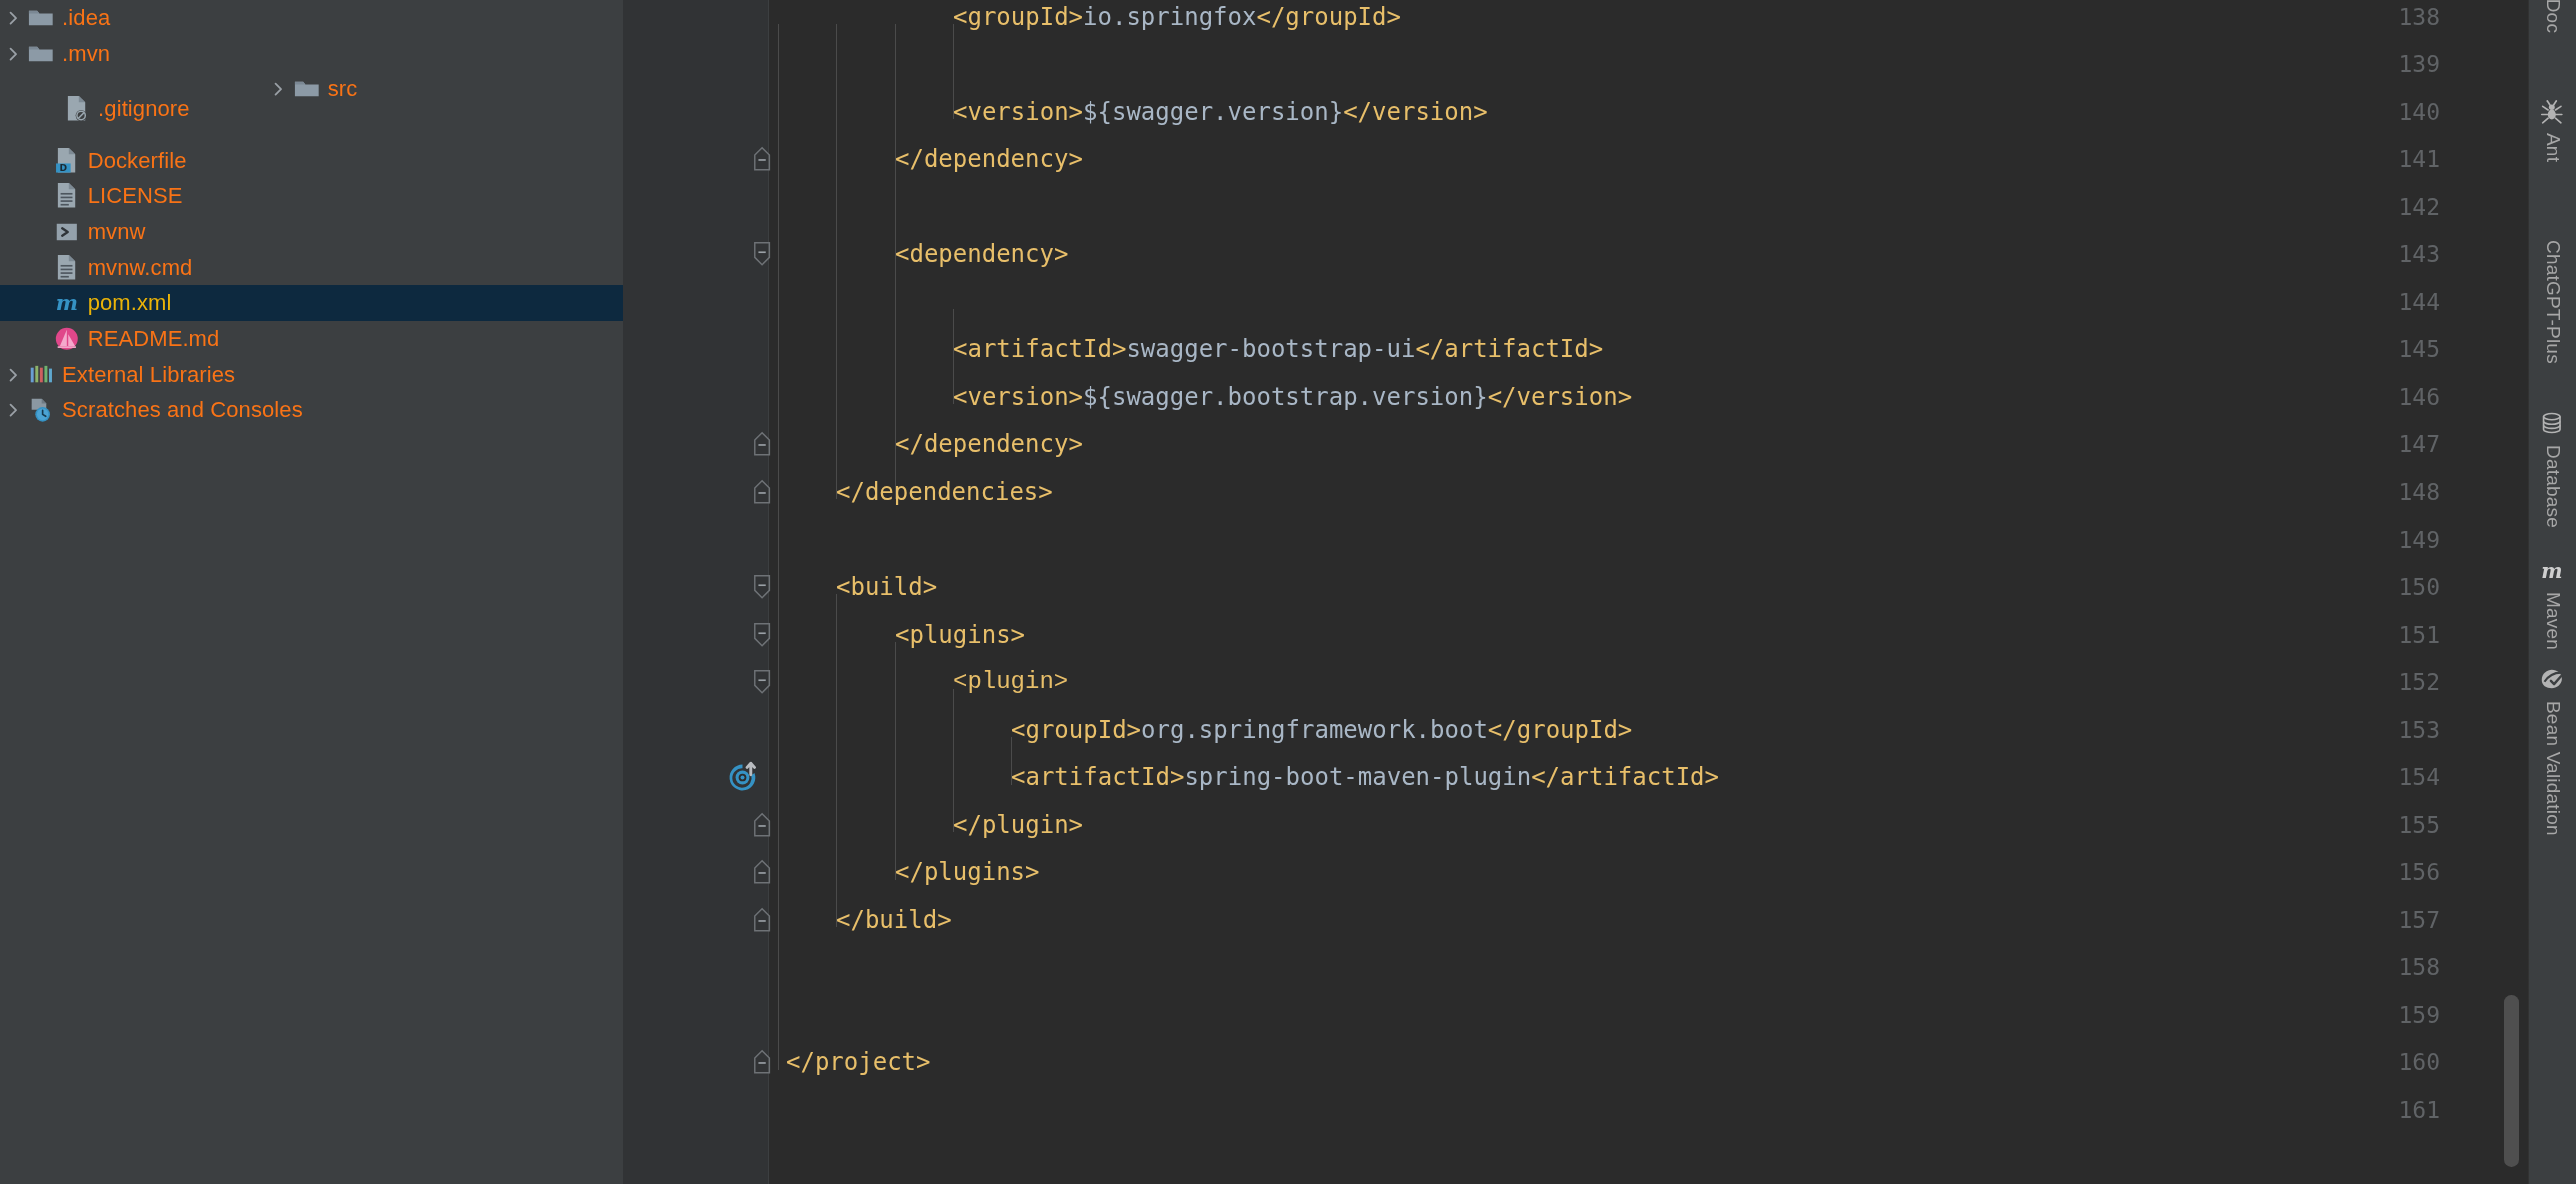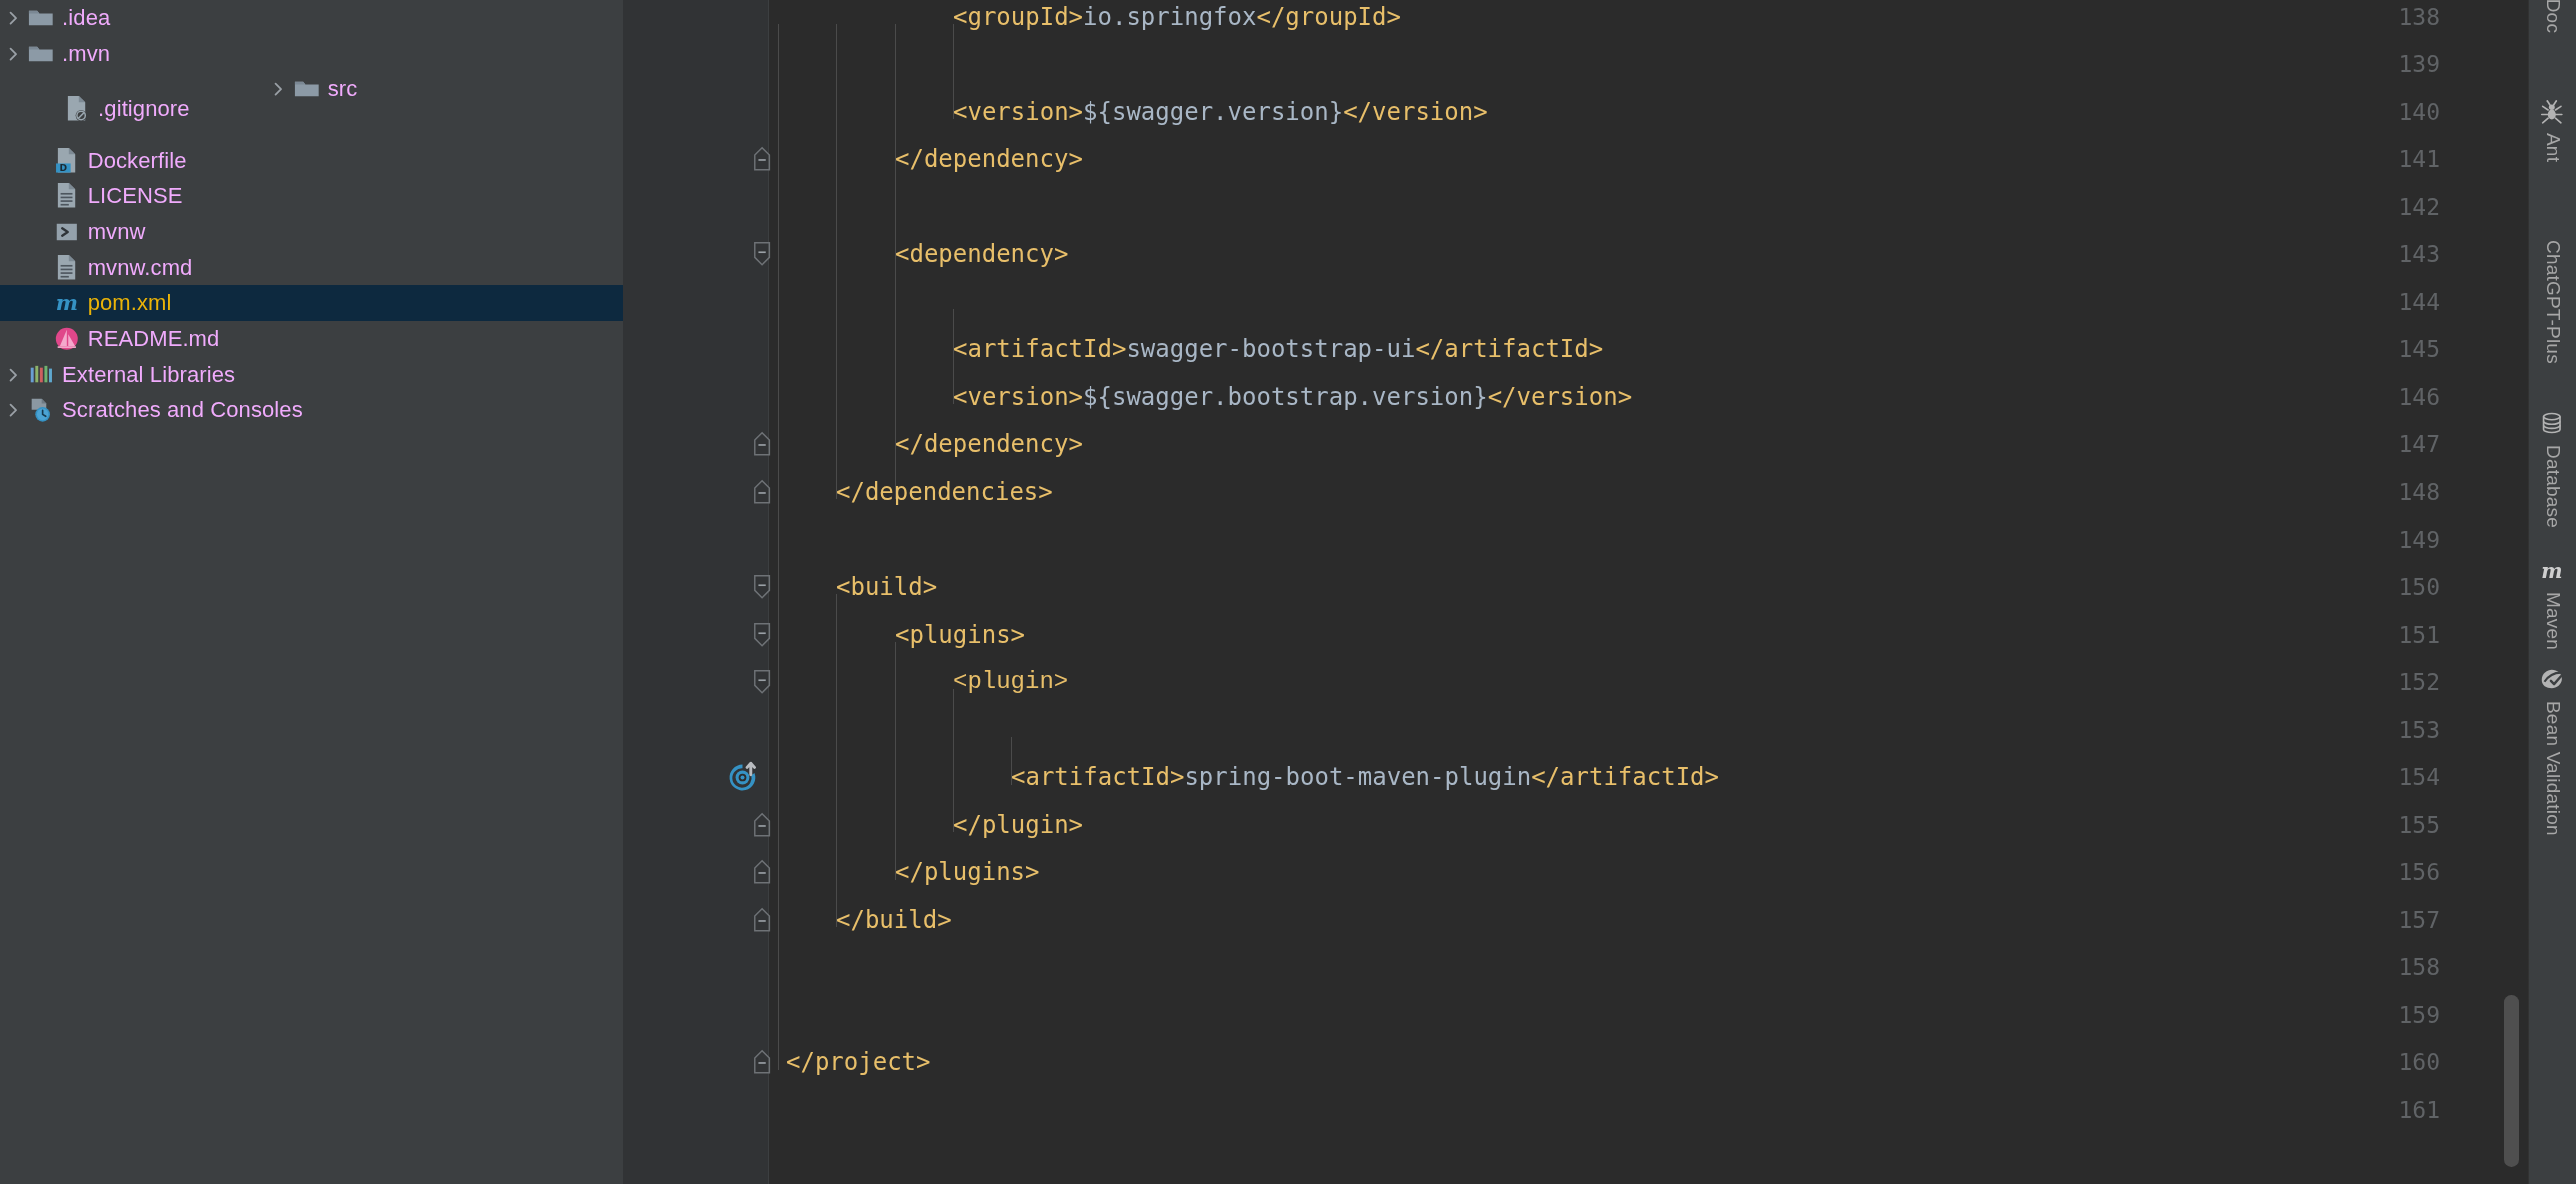--- a/index.html
+++ b/index.html
@@ -25,21 +25,21 @@
     width:25.6px; flex:0 0 25.6px; display:flex; align-items:center; justify-content:center;
     color:#9aa0a6;
   }
   .arrow svg { display:block; }
   .arrow.empty svg { visibility:hidden; }
   .node-icon {
     width:31px; flex:0 0 31px; height:27.4px; display:flex;
     align-items:center; justify-content:center; margin-right:5.5px;
   }
   .node-label {
-    font-size:22px; color:#f0abfc; letter-spacing:0.1px;
+    font-size:22px; color:#f97316; letter-spacing:0.1px;
     font-family:"Liberation Sans", sans-serif;
   }
   .tree-row.selected .node-label { color:#eab308; }
   .indent-1 { padding-left:0px; }
   .indent-2 { padding-left:25.6px; }
 
   
   #editor-area {
     flex:1 1 auto; height:1185px; background:#2b2b2b;
     position:relative; overflow:hidden;
@@ -419,20 +419,21 @@
         <div class="code-line" style="top: 88px; left: 175px;"><span class="tag">&lt;version&gt;</span><span class="txt">${swagger.version}</span><span class="tag">&lt;/version&gt;</span></div>
         <div class="code-line" style="top: 135px; left: 117px;"><span class="tag">&lt;/dependency&gt;</span></div>
         <div class="code-line" style="top: 230px; left: 117px;"><span class="tag">&lt;dependency&gt;</span></div>
         <div class="code-line" style="top: 325px; left: 175px;"><span class="tag">&lt;artifactId&gt;</span><span class="txt">swagger-bootstrap-ui</span><span class="tag">&lt;/artifactId&gt;</span></div>
         <div class="code-line" style="top: 373px; left: 175px;"><span class="tag">&lt;version&gt;</span><span class="txt">${swagger.bootstrap.version}</span><span class="tag">&lt;/version&gt;</span></div>
         <div class="code-line" style="top: 420px; left: 117px;"><span class="tag">&lt;/dependency&gt;</span></div>
         <div class="code-line" style="top: 468px; left: 58px;"><span class="tag">&lt;/dependencies&gt;</span></div>
         <div class="code-line" style="top: 563px; left: 58px;"><span class="tag">&lt;build&gt;</span></div>
         <div class="code-line" style="top: 611px; left: 117px;"><span class="tag">&lt;plugins&gt;</span></div>
         <div class="code-line" style="top: 658px; left: 175px; font-family: Liberation Mono, monospace;"><span class="tag">&lt;plugin&gt;</span></div>
+        <div class="code-line" style="top: 706px; left: 233px;"><span class="tag">&lt;groupId&gt;</span><span class="txt">org.springframework.boot</span><span class="tag">&lt;/groupId&gt;</span></div>
         <div class="code-line" style="top: 753px; left: 233px;"><span class="tag">&lt;artifactId&gt;</span><span class="txt">spring-boot-maven-plugin</span><span class="tag">&lt;/artifactId&gt;</span></div>
         <div class="code-line" style="top: 801px; left: 175px;"><span class="tag">&lt;/plugin&gt;</span></div>
         <div class="code-line" style="top: 848px; left: 117px;"><span class="tag">&lt;/plugins&gt;</span></div>
         <div class="code-line" style="top: 896px; left: 58px;"><span class="tag">&lt;/build&gt;</span></div>
         <div class="code-line" style="top: 1038px; left: 8px;"><span class="tag">&lt;/project&gt;</span></div>
         <div class="iguide" style="left: 58px; top: 24px; height: 475px;"></div>
         <div class="iguide" style="left: 117px; top: 24px; height: 475px;"></div>
         <div class="iguide" style="left: 175px; top: 24px; height: 95px;"></div>
         <div class="iguide" style="left: 175px; top: 309px; height: 95px;"></div>
         <div class="iguide" style="left: 58px; top: 594px; height: 333px;"></div>

